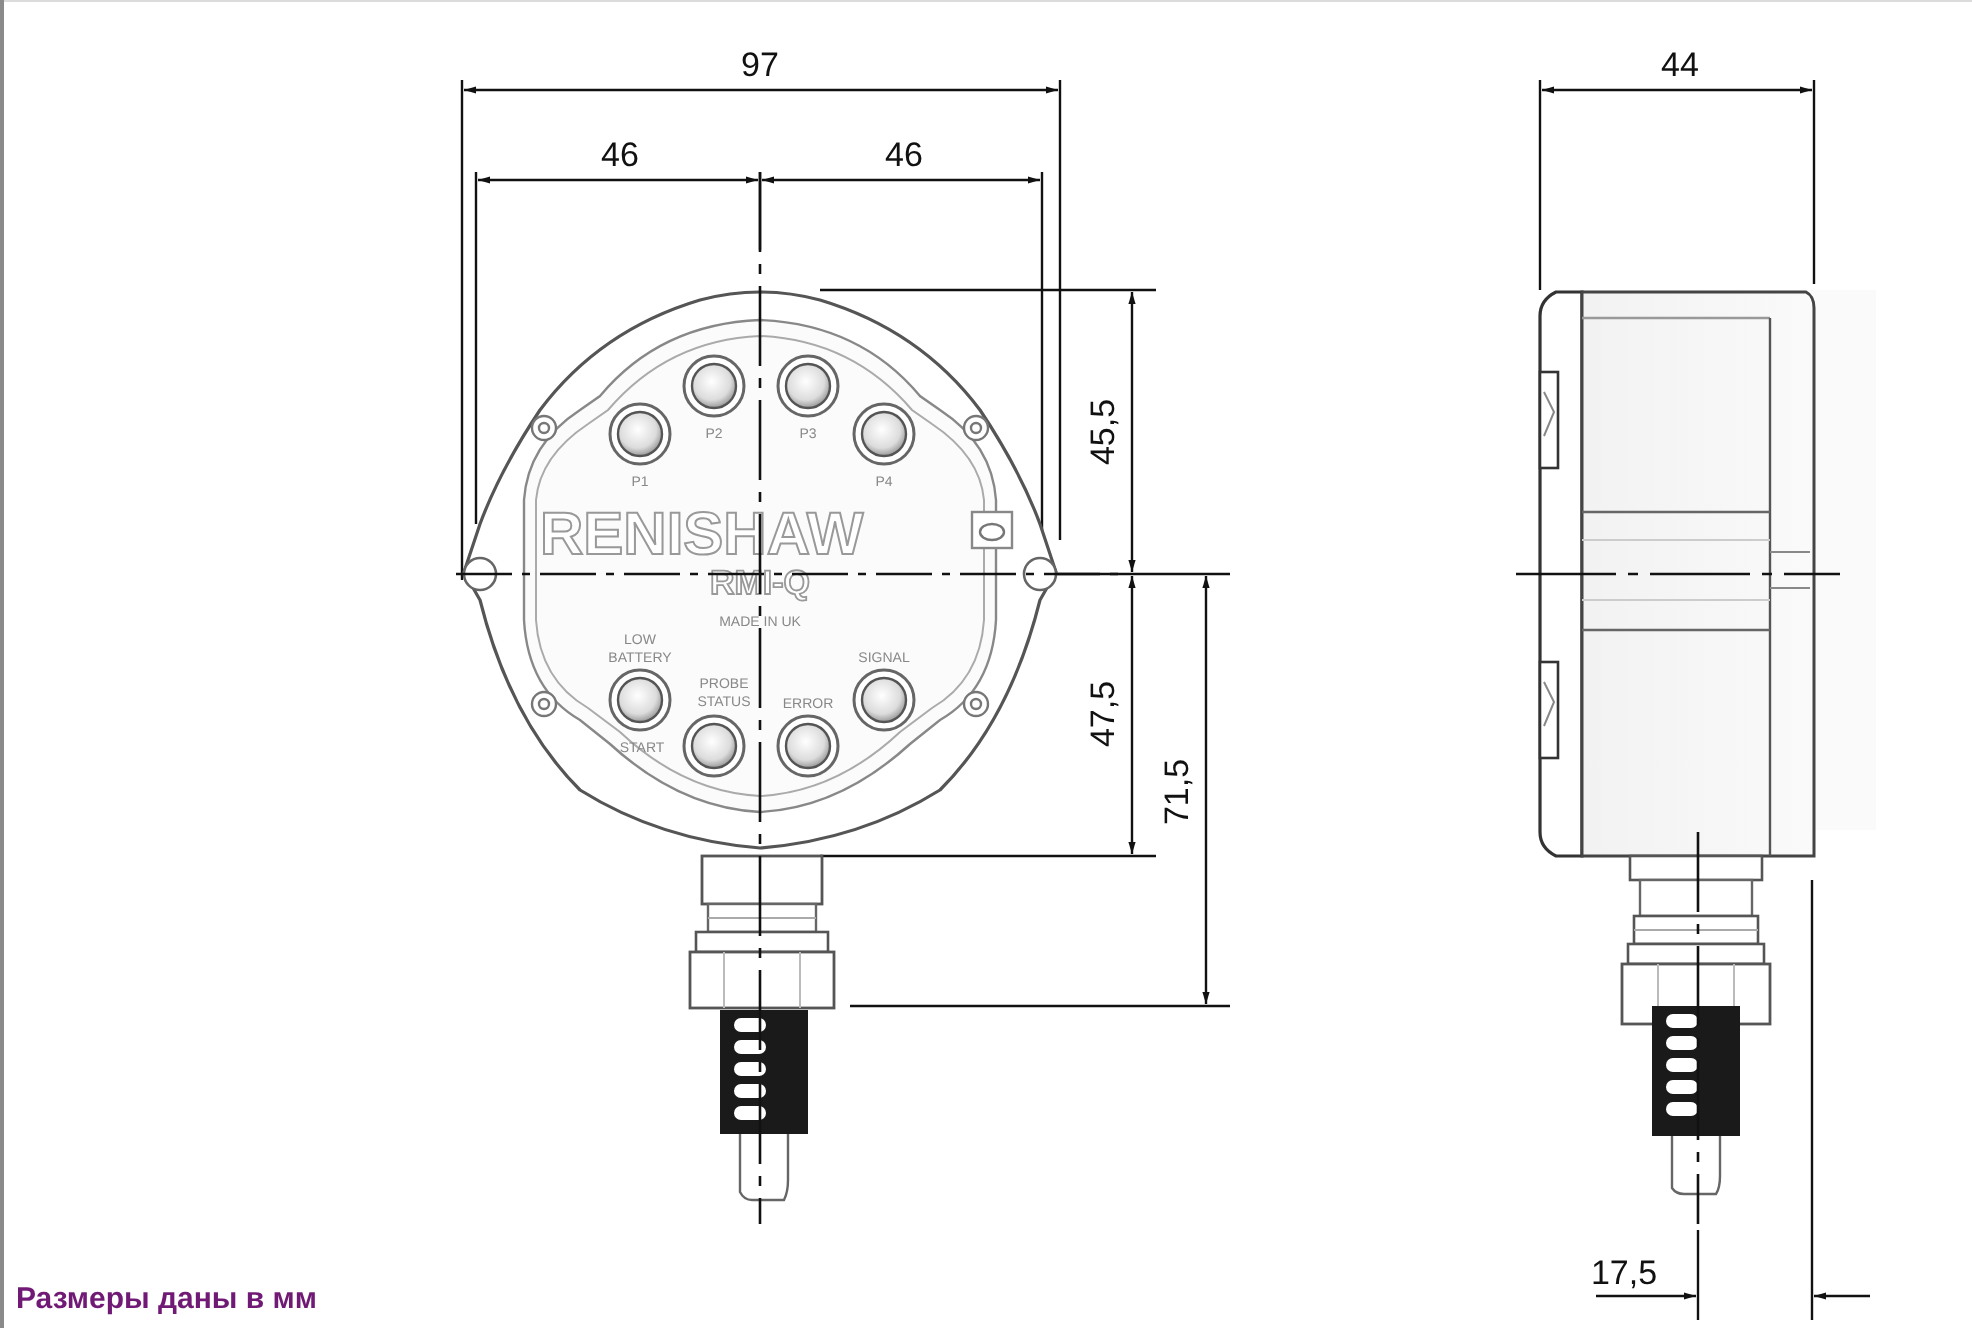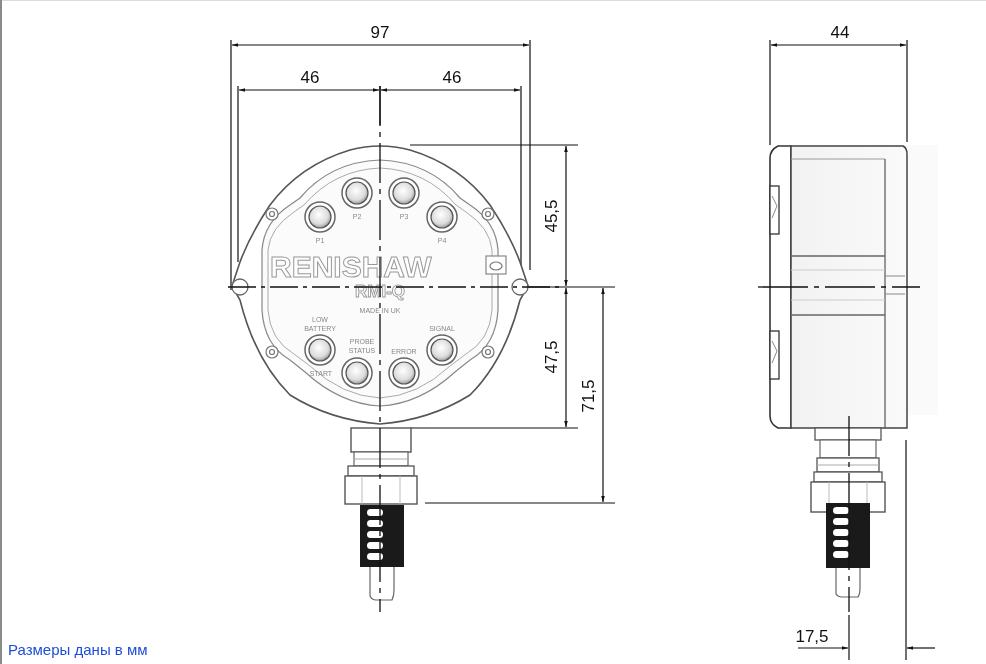--- a/index.html
+++ b/index.html
@@ -7,21 +7,21 @@
          font-family: "Liberation Sans", sans-serif; }
   .frame-top { position: absolute; left: 0; top: 0; width: 986px; height: 1px; background: #dcdcdc; }
   .frame-left { position: absolute; left: 0; top: 0; width: 2px; height: 664px; background: #8a8a8a; }
   svg { position: absolute; left: 0; top: 0; }
   .dimtext { font-family: "Liberation Sans", sans-serif; font-size: 17px; fill: #111; }
   .label-tiny { font-family: "Liberation Sans", sans-serif; font-size: 7px; fill: #888; }
   .logo { font-family: "Liberation Sans", sans-serif; font-size: 30px; font-weight: bold;
           fill: #fff; stroke: #999; stroke-width: 1; letter-spacing: 0px; }
   .model { font-family: "Liberation Sans", sans-serif; font-size: 17px; font-weight: bold;
            fill: #fff; stroke: #999; stroke-width: 0.9; }
-  .note { position: absolute; left: 8px; top: 641px; font-size: 15px; color: #1d4ed8; }
+  .note { position: absolute; left: 8px; top: 641px; font-size: 15px; color: #701a75; font-weight: bold; }
 </style>
 </head>
 <body>
 
 <div class="frame-top"></div>
 <div class="frame-left"></div>
 
 <svg width="986" height="664" viewBox="0 0 986 664">
   <defs>
     <marker id="arr" viewBox="0 0 10 10" refX="10" refY="5" markerWidth="12" markerHeight="6" orient="auto-start-reverse" markerUnits="userSpaceOnUse">

